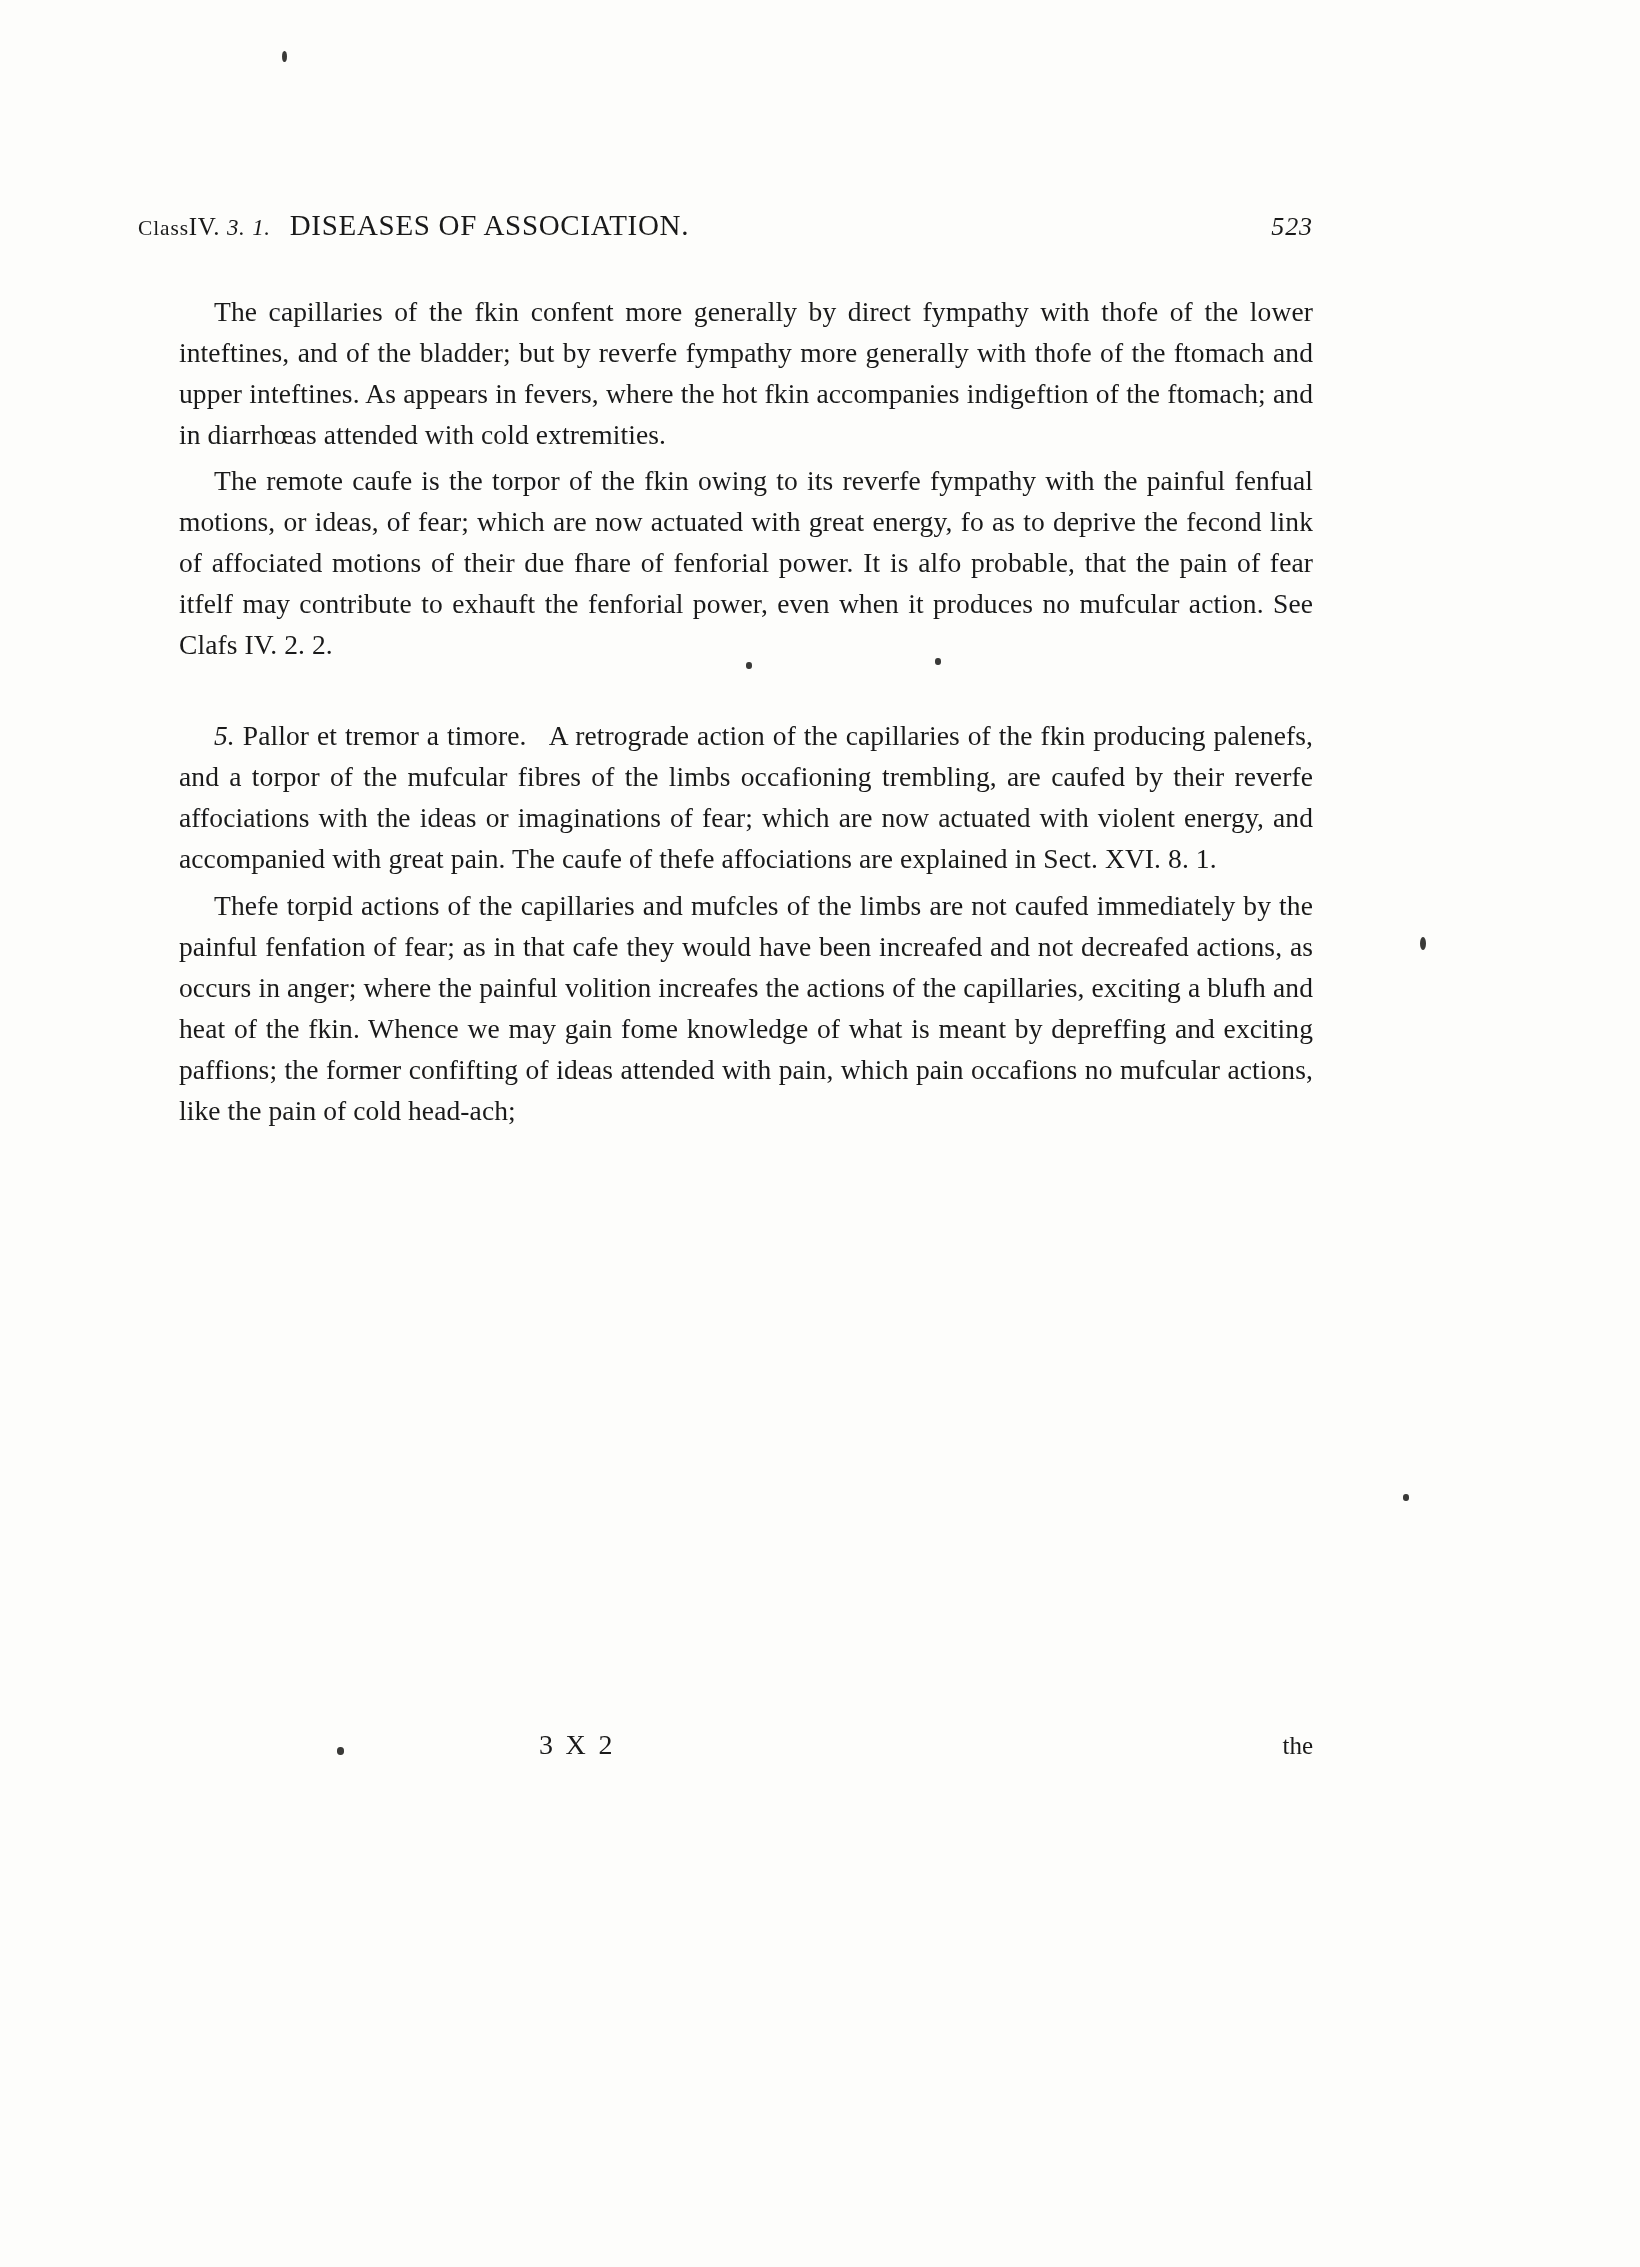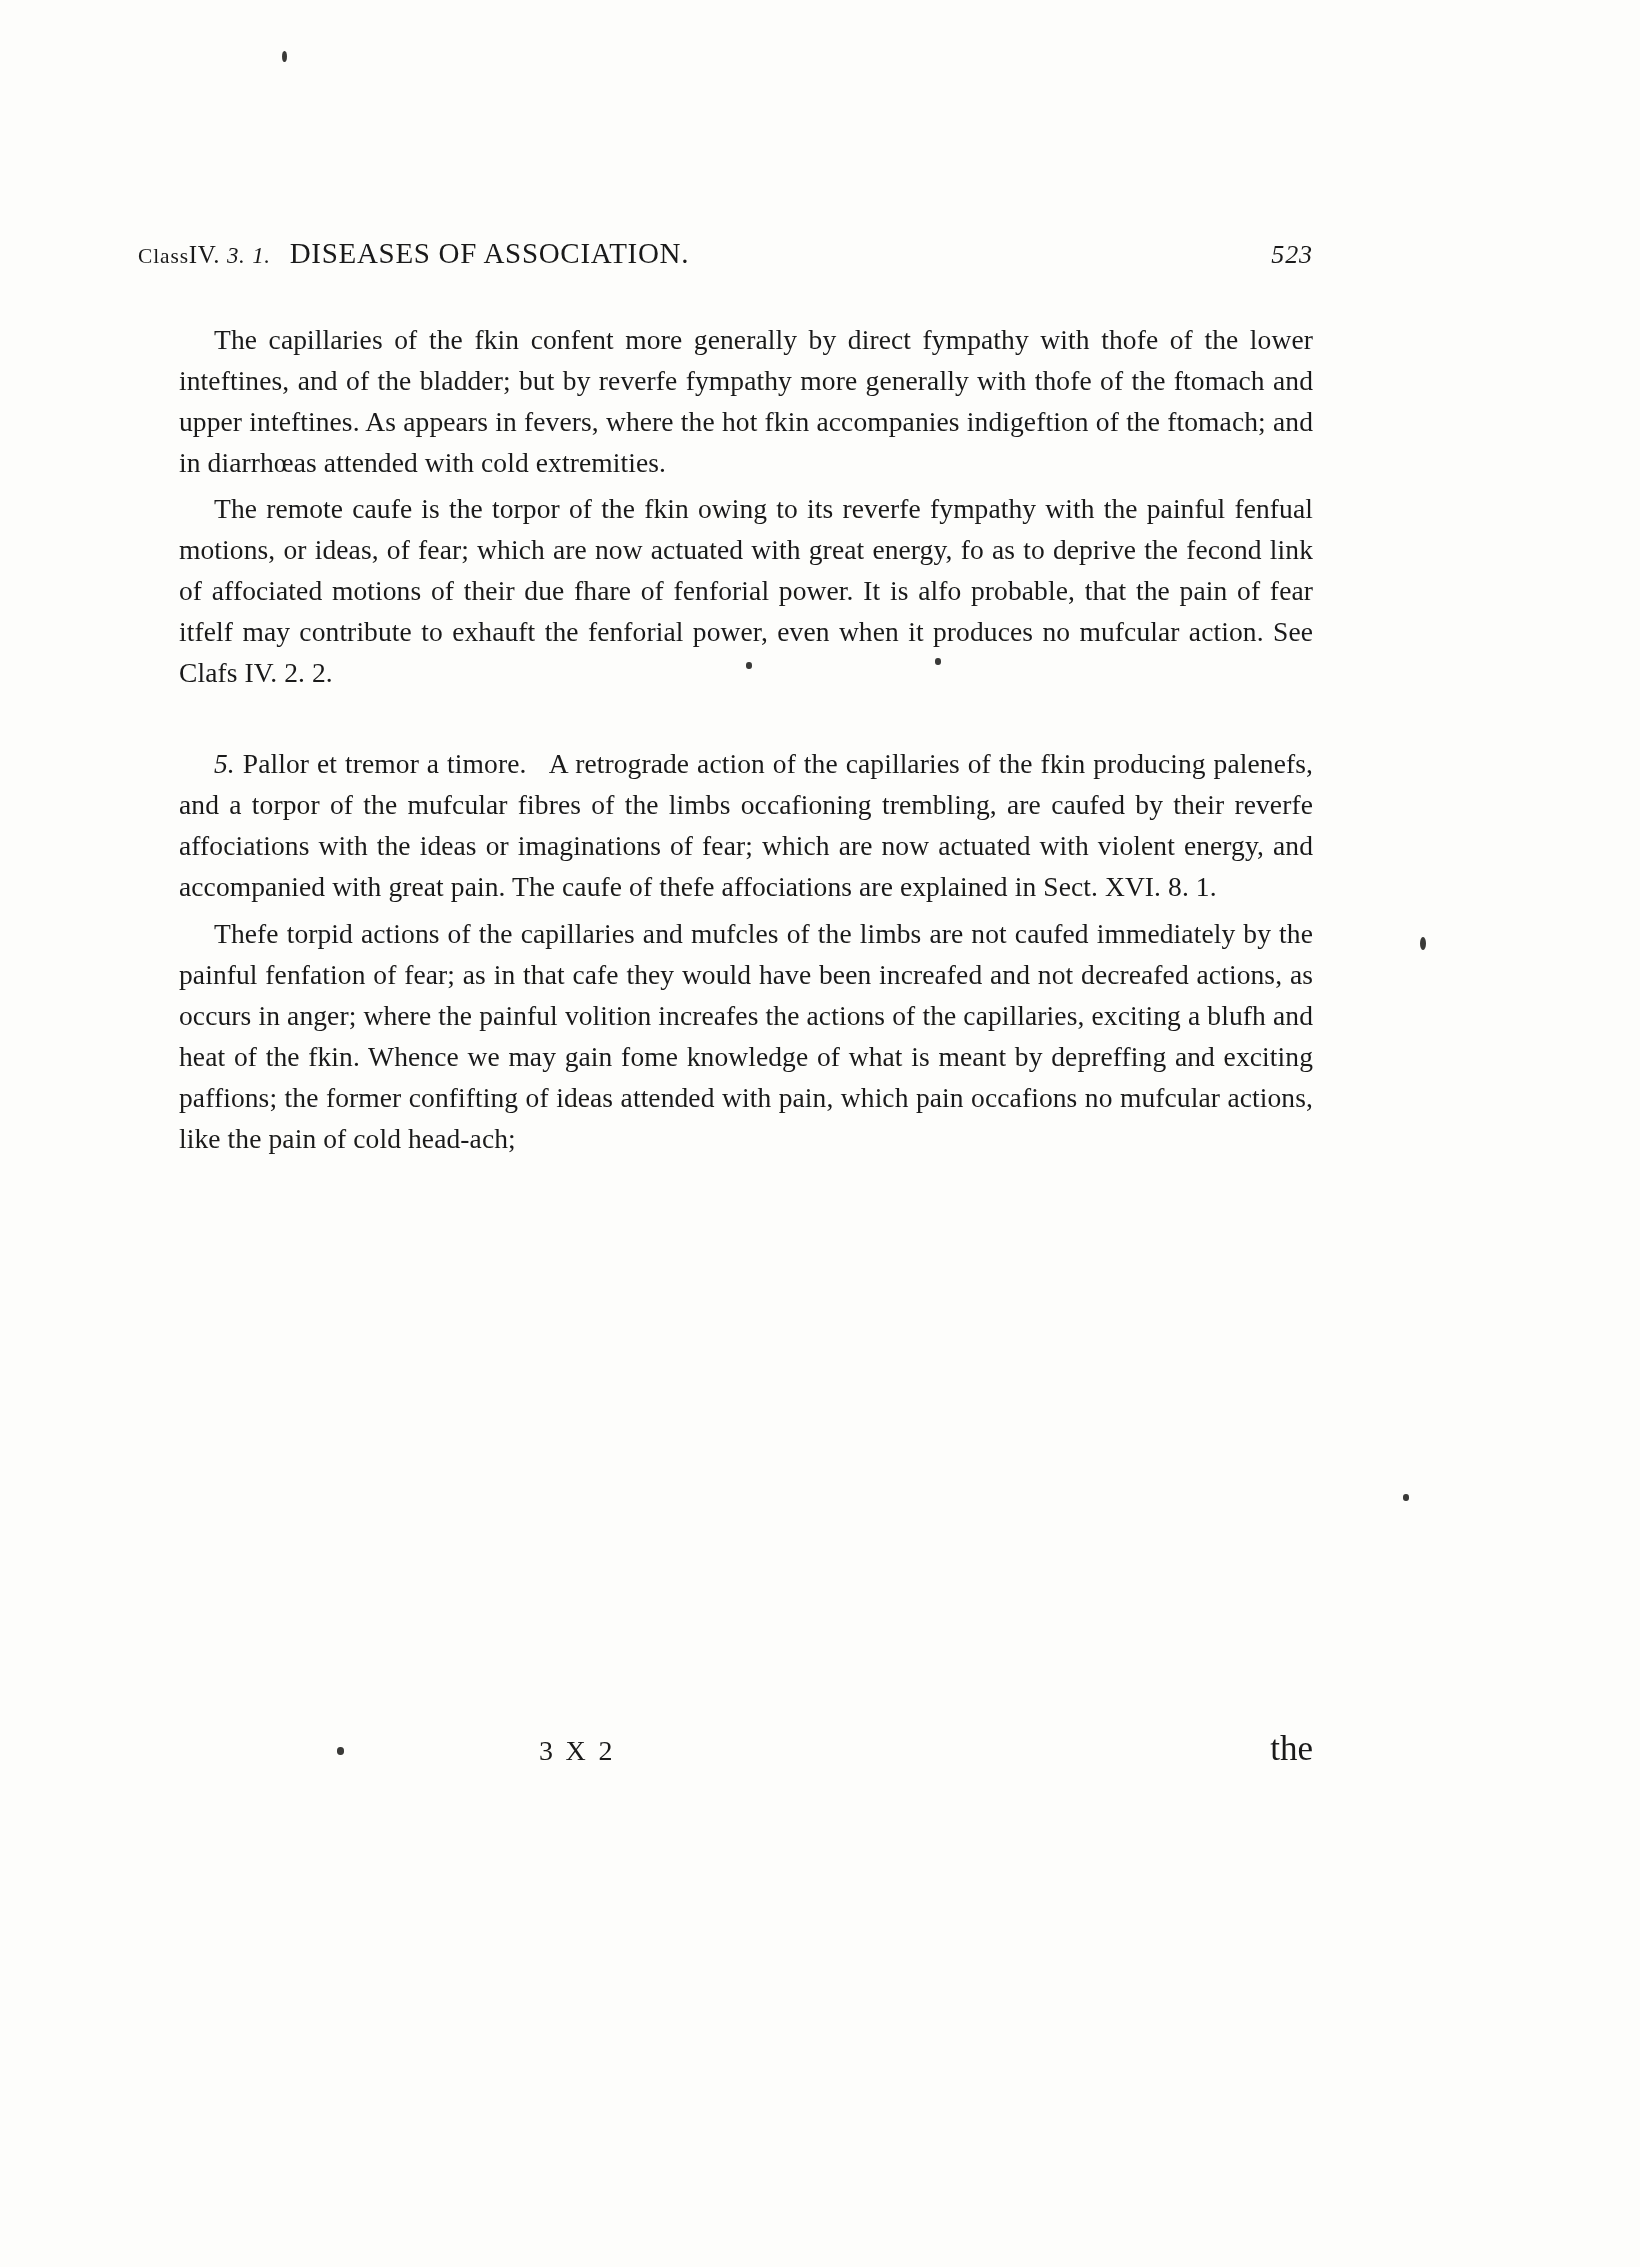--- a/index.html
+++ b/index.html
@@ -19,21 +19,21 @@
     position: absolute;
     left: 0;
     top: 0;
     width: 1641px;
     height: 2267px;
     background: #fdfdfb;
   }
   .content {
     position: absolute;
     left: 138px;
-    top: 212px;
+    top: 184px;
     width: 1175px;
   }
   
   .runhead {
     display: flex;
     align-items: baseline;
     width: 100%;
     margin-bottom: 43px;
   }
   .runhead-left {
@@ -92,21 +92,21 @@
     display: flex;
     align-items: baseline;
   }
   .sig {
     margin-left: 401px;
     font-size: 28px;
     letter-spacing: 2.8px;
   }
   .catch {
     margin-left: auto;
-    font-size: 35px;
+    font-size: 25px;
   }
   .speck {
     position: absolute;
     background: #3a3a38;
     border-radius: 50%;
   }
 </style>
 </head>
 <body>
 

